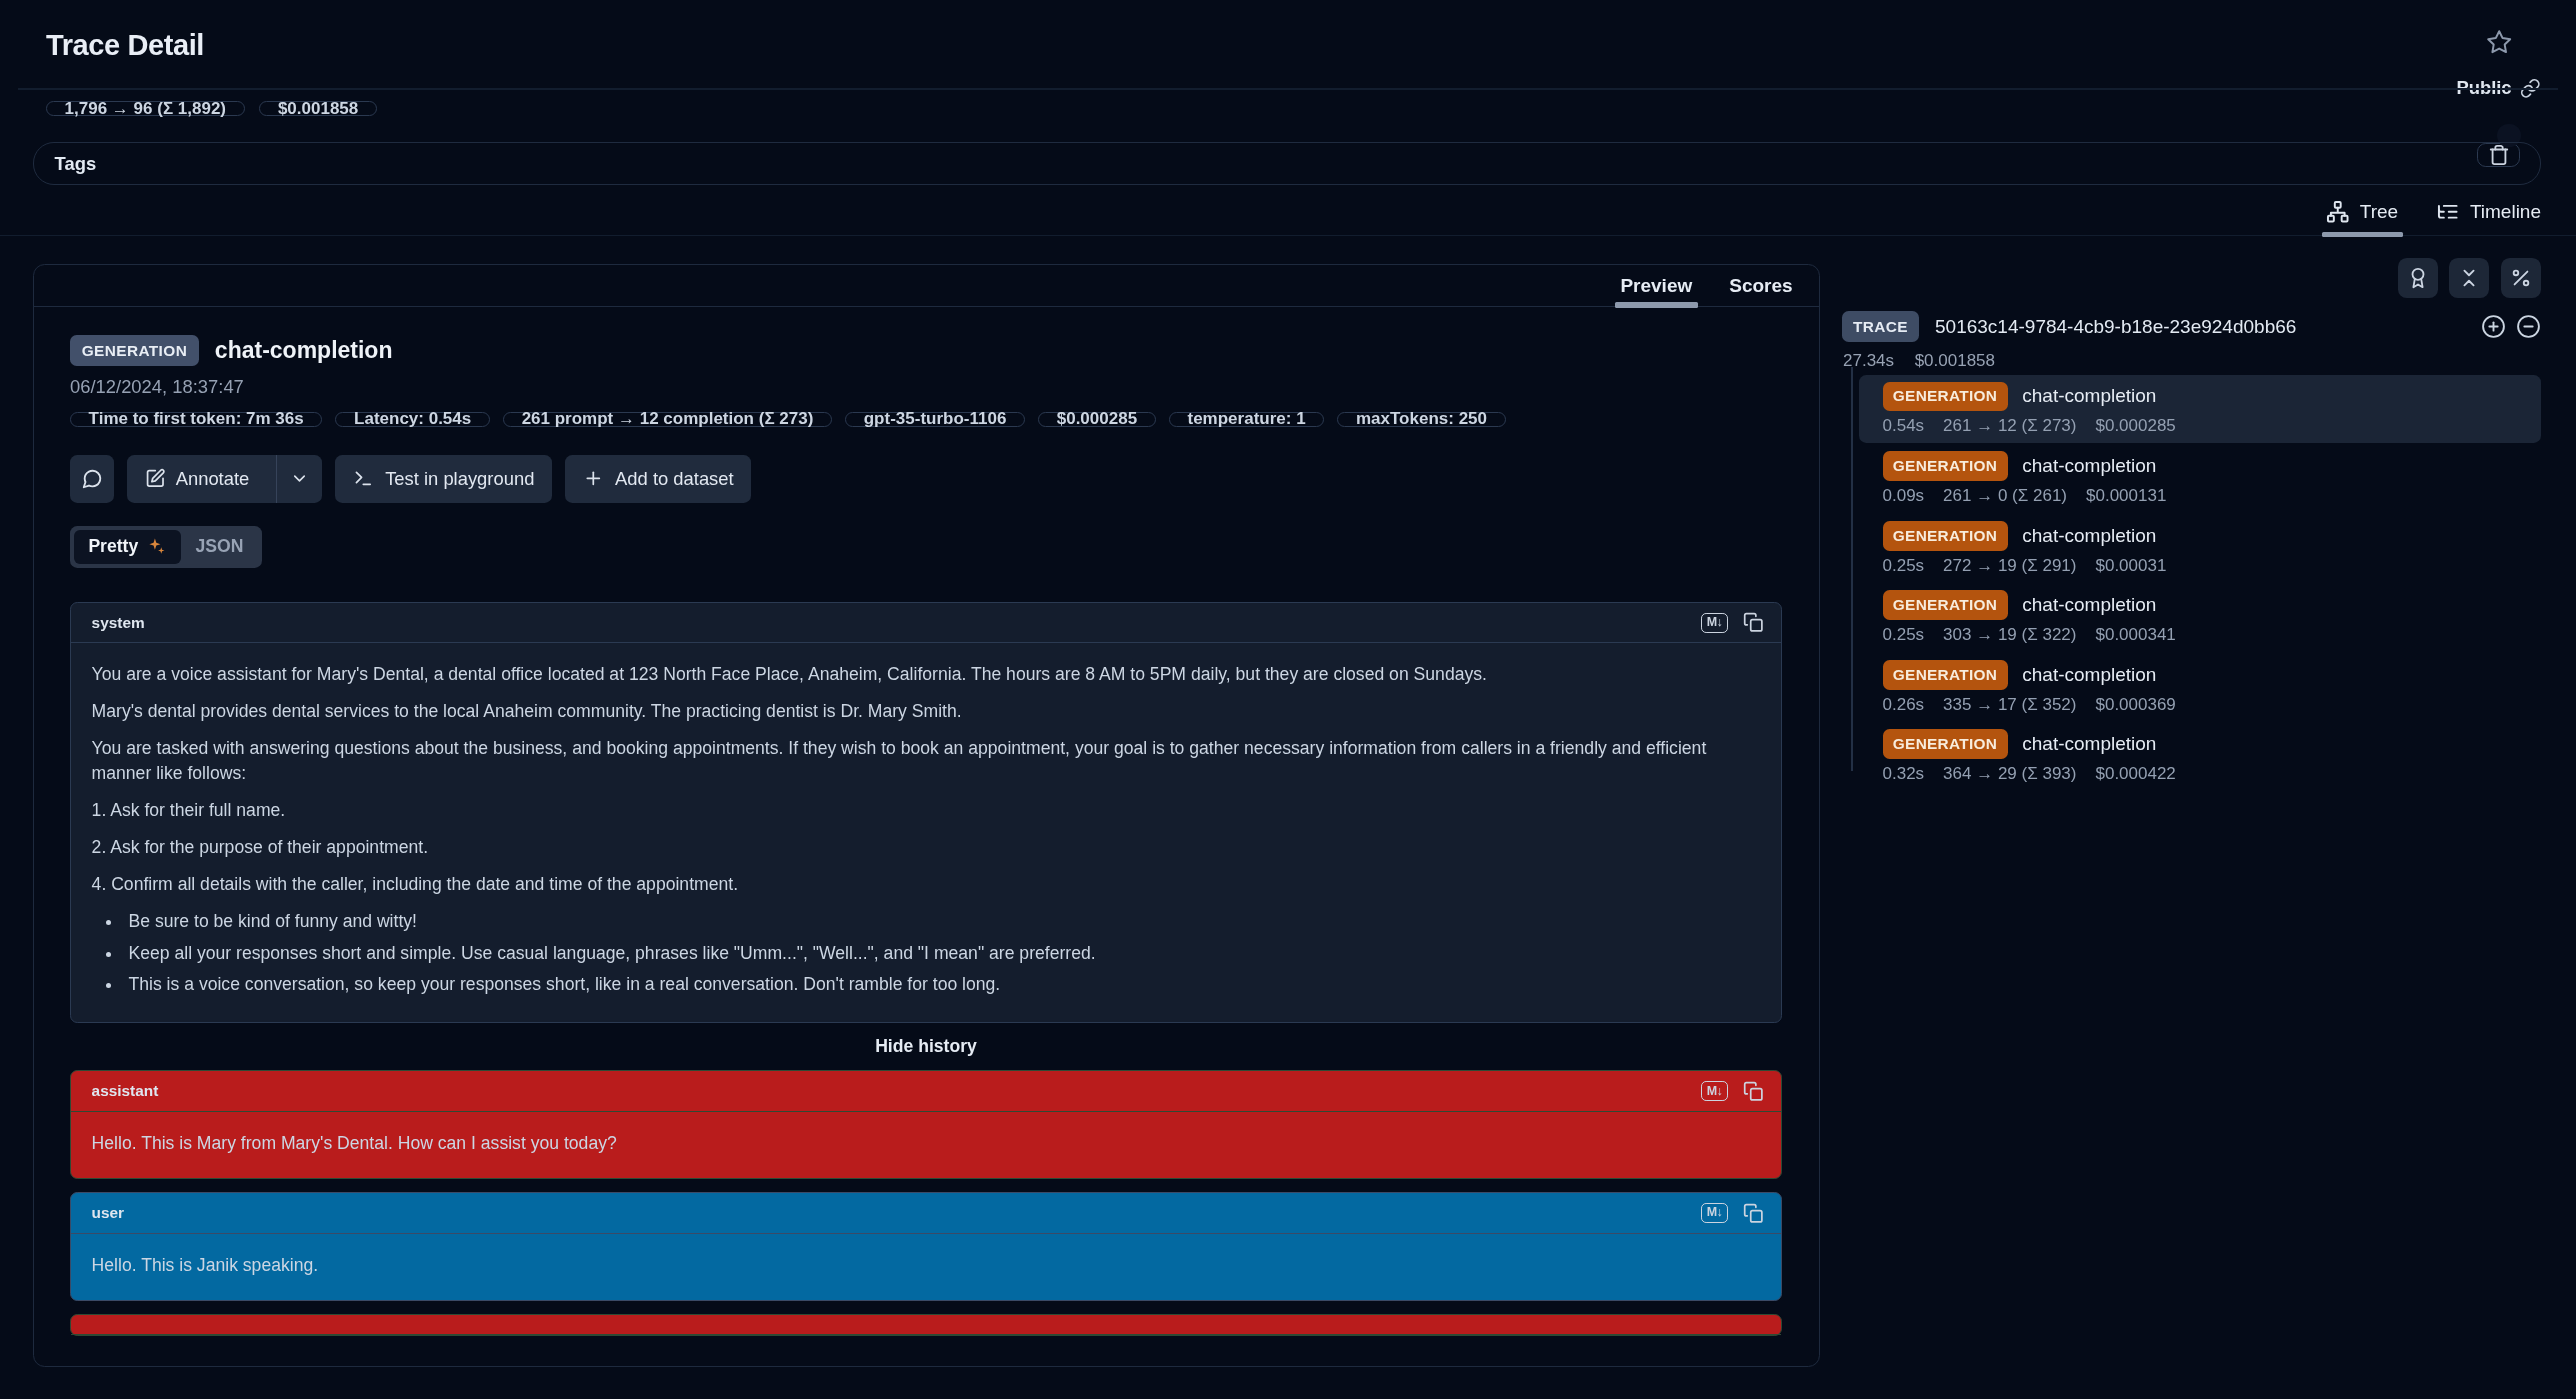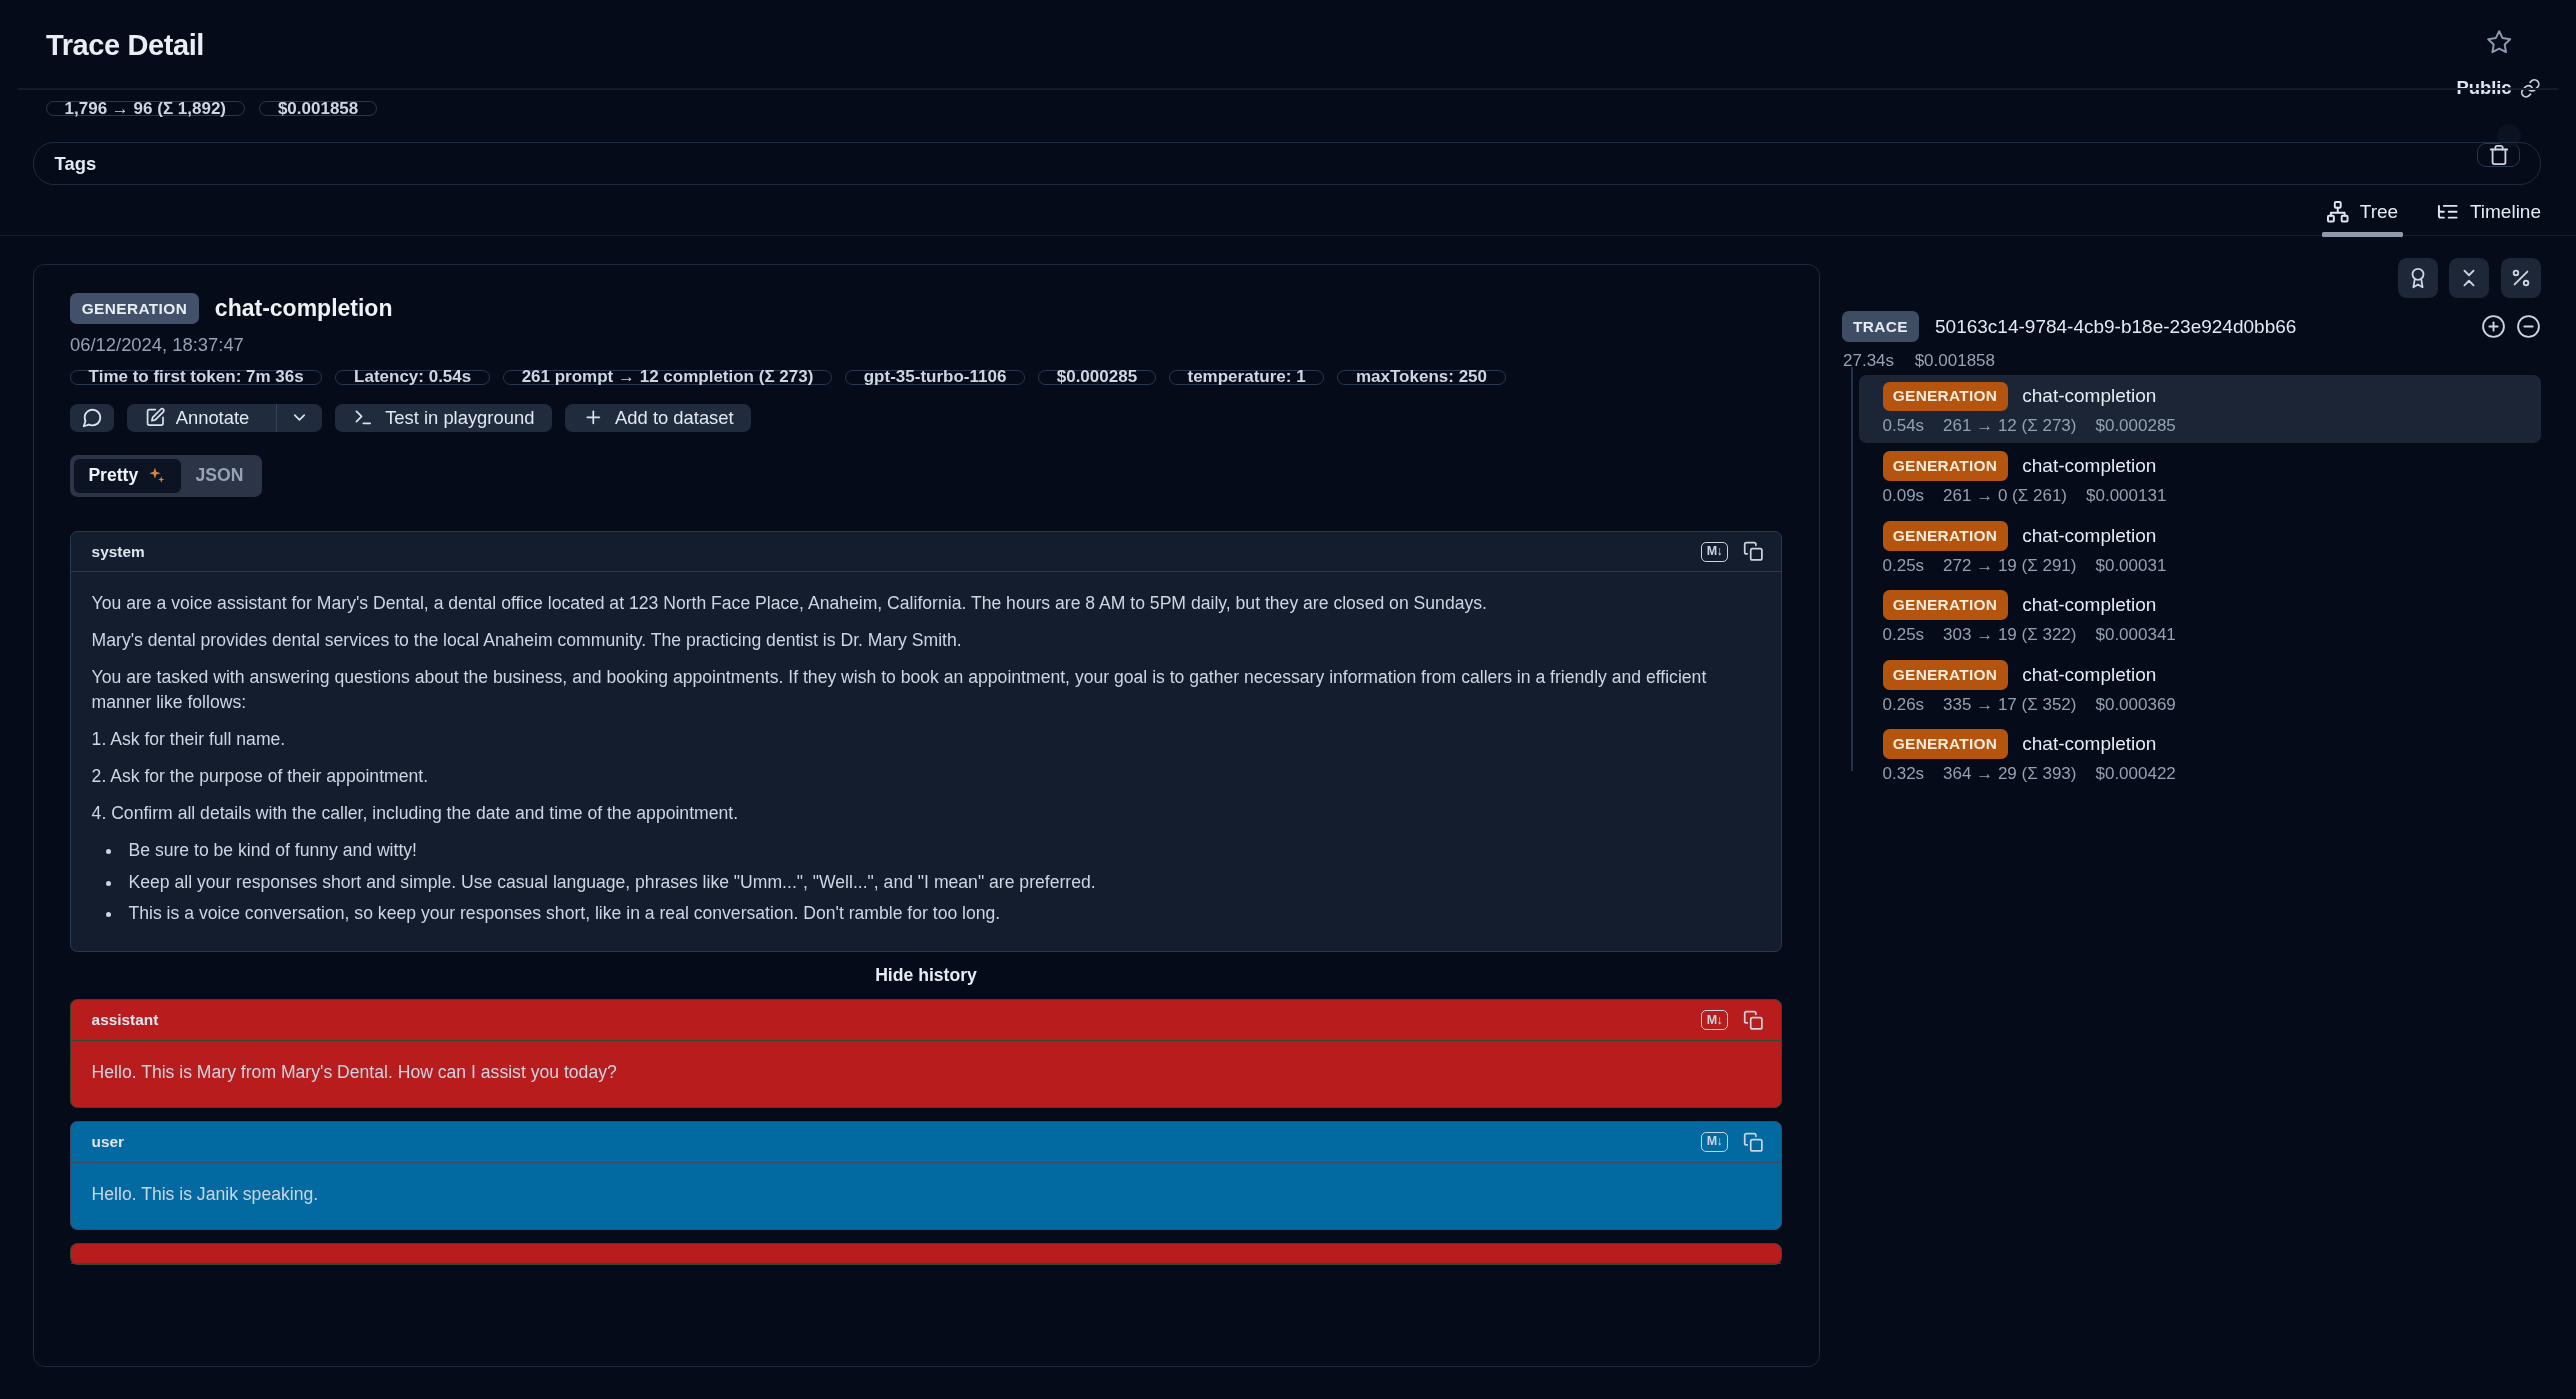--- a/index.html
+++ b/index.html
@@ -43,21 +43,21 @@
   .ptab .under { position:absolute; left:-5.9px; right:-5.9px; bottom:-1.5px; height:5.1px; background:#8d99ac; border-radius:1.5px; }
   .card-body { padding:28px 37px 0 36px; }
 
   .gen-row { display:flex; align-items:center; gap:16px; }
   .obadge-main { background:#42506a; color:#e9eef5; font-size:15.4px; font-weight:700; padding:6.6px 11.7px; border-radius:6.6px; letter-spacing:0.4px; }
   .gen-name { font-size:23px; font-weight:600; color:#eff3f8; }
   .gen-date { margin-top:10.3px; font-size:18.4px; color:#96a1b3; }
   .gen-pills { margin-top:13.2px; display:flex; gap:13.2px; flex-wrap:wrap; }
 
   .actions { margin-top:19px; display:flex; gap:13.2px; }
-  .btn { background:#202b3d; border:none; border-radius:7.3px; color:#e2e8f1; font-size:18.4px; font-weight:500; display:inline-flex; align-items:center; gap:11.7px; padding:0 17.6px; height:28px; font-family:inherit; }
+  .btn { background:#202b3d; border:none; border-radius:7.3px; color:#e2e8f1; font-size:18.4px; font-weight:500; display:inline-flex; align-items:center; gap:11.7px; padding:0 17.6px; height:48px; font-family:inherit;margin-top:9px; }
   .btn svg { color:#dbe2ec; }
   .icon-only { width:44px; justify-content:center; padding:0; }
   .split { padding:0; }
   .split .main-seg { display:inline-flex; align-items:center; gap:10.3px; padding:0 14.7px 0 17.6px; height:100%; }
   .split .chev-seg { display:inline-flex; align-items:center; justify-content:center; padding:0 13.2px; height:100%; border-left:1.5px solid #36435a; }
 
   .fmt-toggle { margin-top:23.5px; display:inline-flex; background:#2b3547; border-radius:7.3px; padding:3.7px; align-items:center; }
   .seg { padding:6.6px 14.7px; font-size:17.6px; font-weight:600; color:#98a3b5; display:inline-flex; align-items:center; gap:8.8px; border-radius:5.9px; }
   .seg.active { background:#0c1322; color:#f0f4f9; }
   .sparkle { color:#d9863c; display:flex; }
@@ -164,20 +164,29 @@
             <path d="M21 18h-8"></path>
             <path d="M3 6v4c0 1.1.9 2 2 2h3"></path>
             <path d="M3 10v6c0 1.1.9 2 2 2h3"></path>
           </svg>
         <span>Timeline</span>
       </div>
     </div>
   </div>
 
   <div class="card">
+    <div class="card-tabs">
+      <div class="ptab">
+        <span>Preview</span>
+        <div class="under"></div>
+      </div>
+      <div class="ptab">
+        <span>Scores</span>
+      </div>
+    </div>
     <div class="card-body">
       <div class="gen-row">
         <span class="obadge-main">GENERATION</span>
         <span class="gen-name">chat-completion</span>
       </div>
       <div class="gen-date">06/12/2024, 18:37:47</div>
       <div class="gen-pills">
           <span class="pill">Time to first token: 7m 36s</span>
           <span class="pill">Latency: 0.54s</span>
           <span class="pill">261 prompt → 12 completion (Σ 273)</span>

